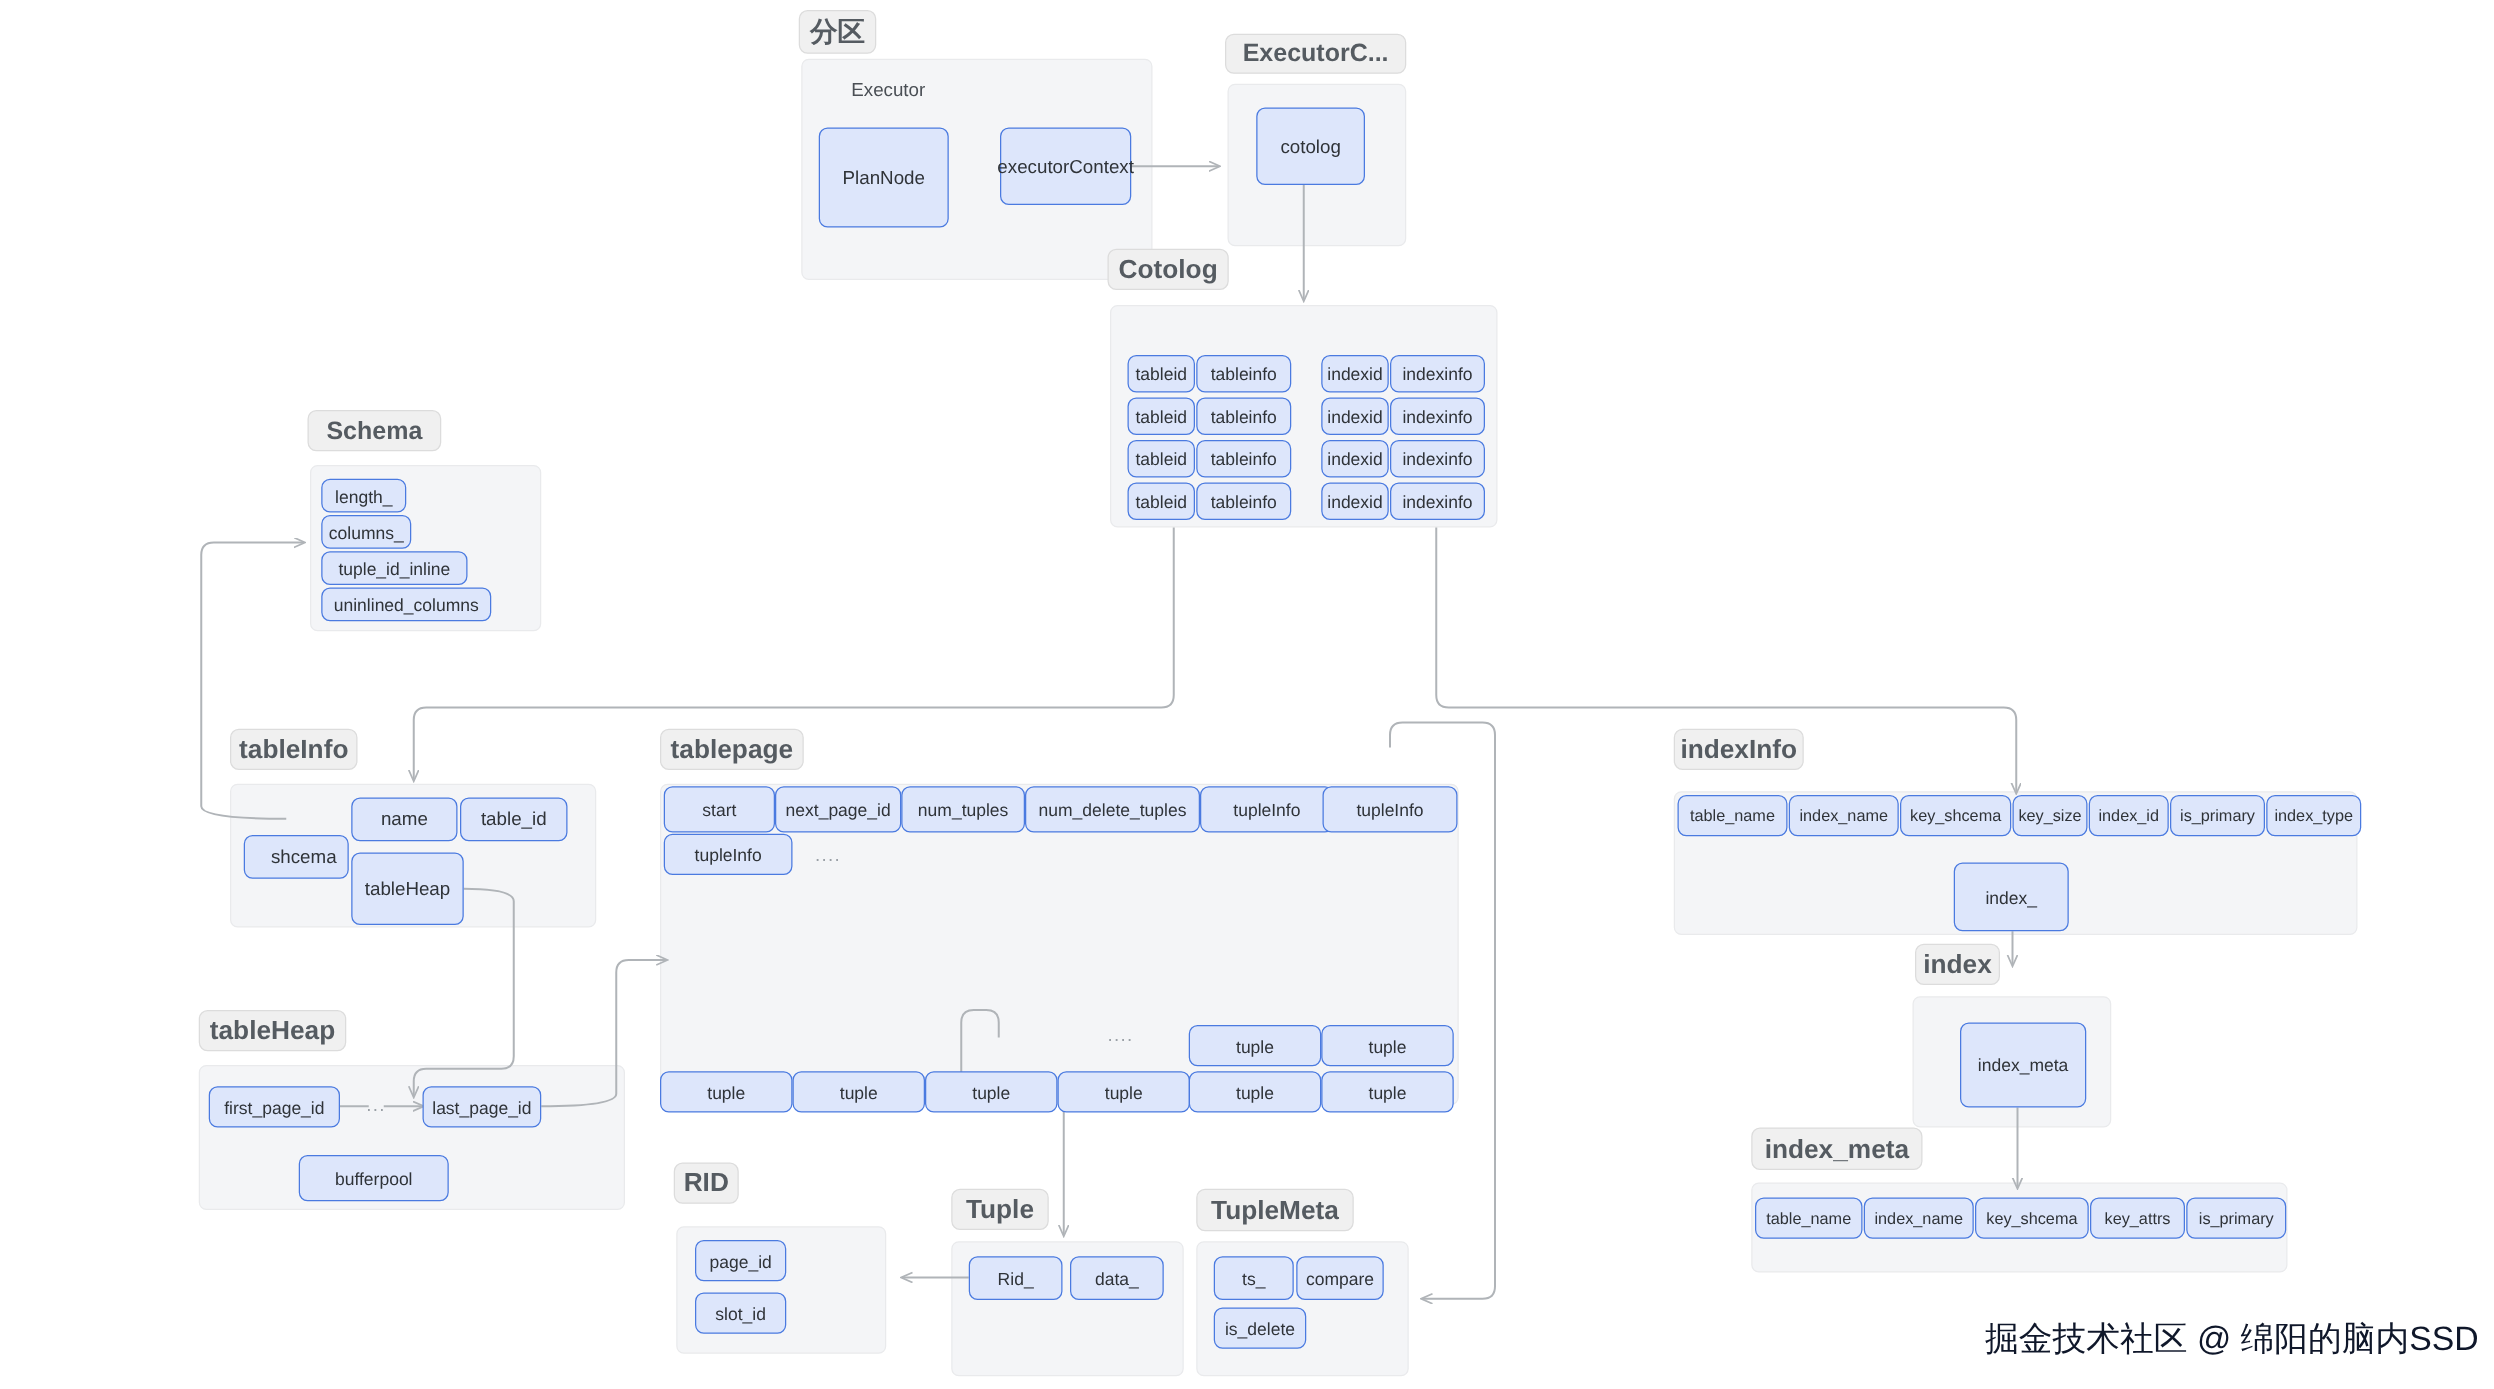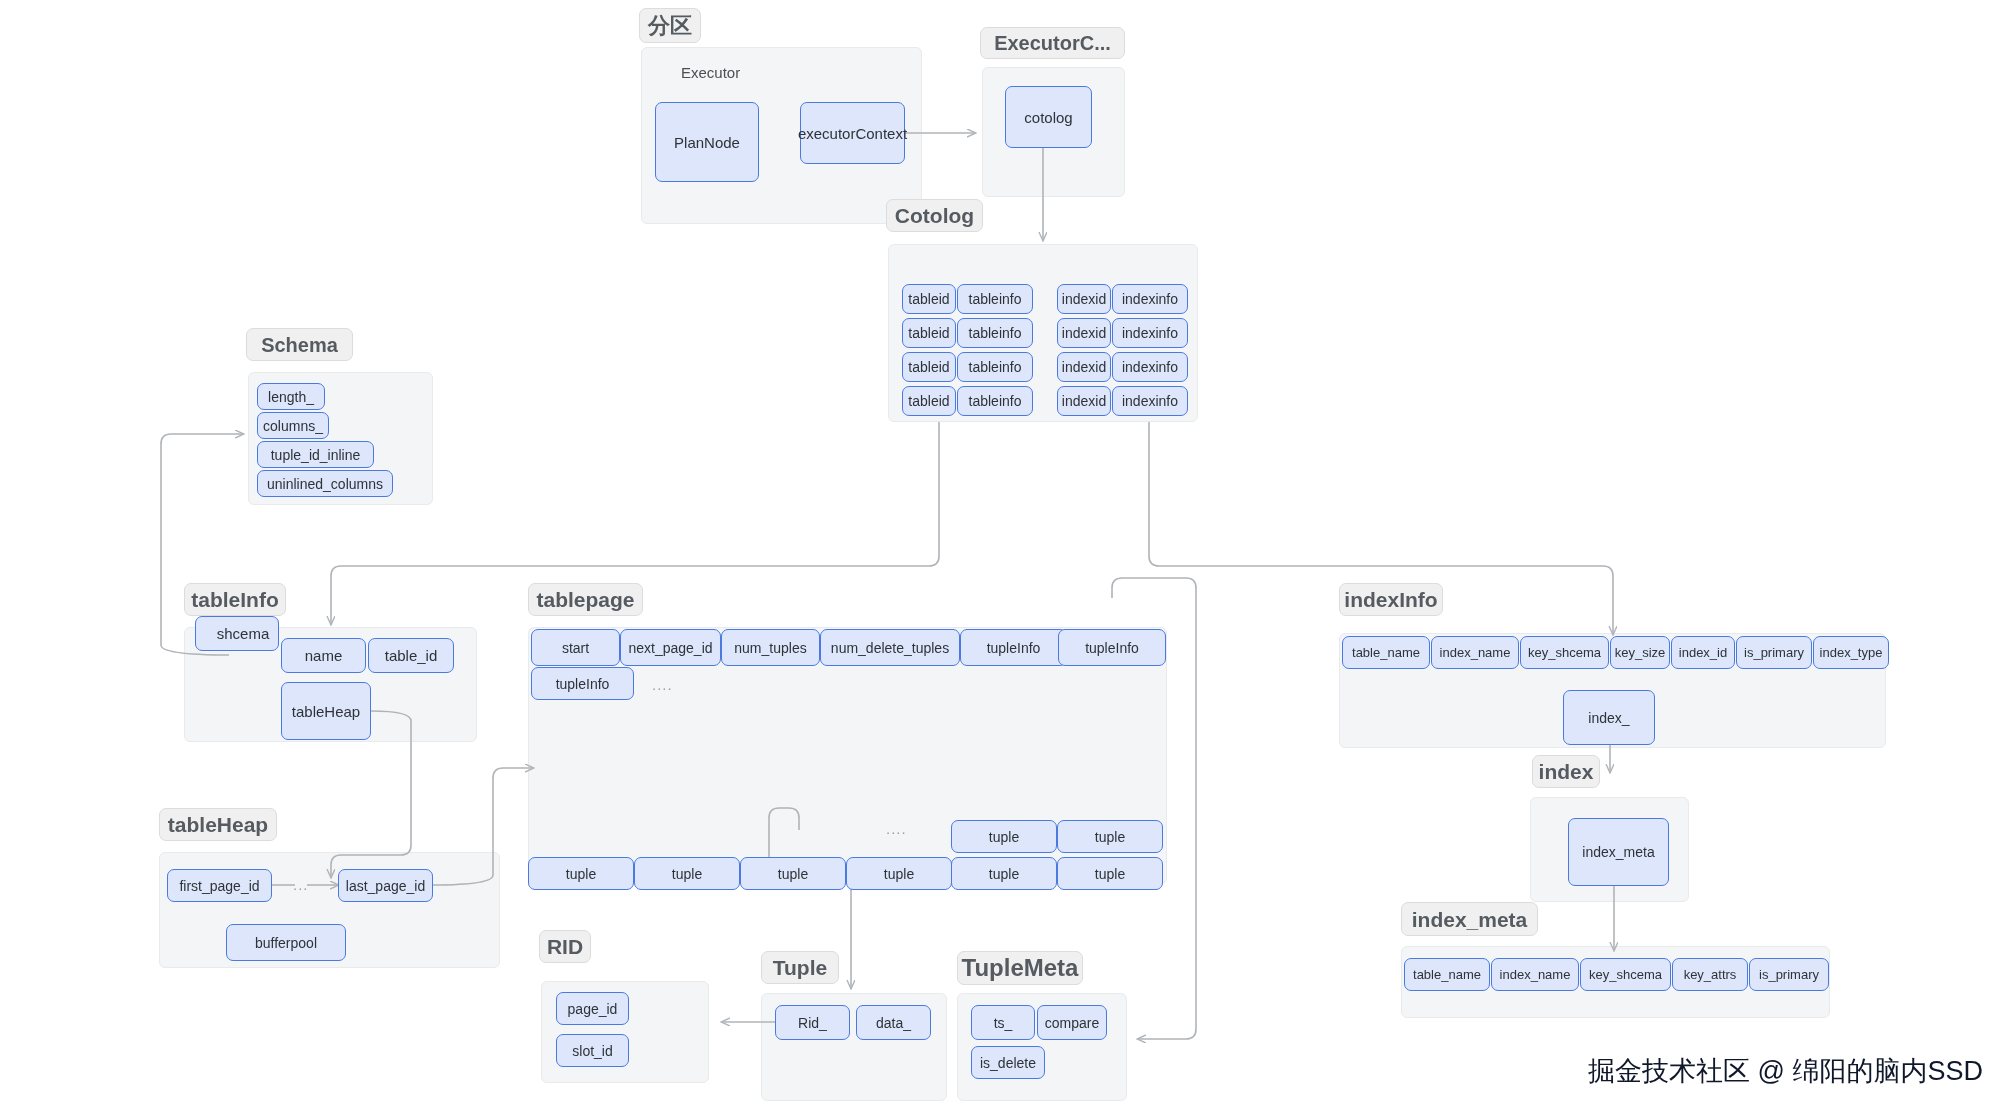--- a/index.html
+++ b/index.html
@@ -179,33 +179,33 @@
   <div class="grp" style="left:248px;top:372px;width:185px;height:133px;"></div>
   <div class="node sm" style="left:257px;top:383px;width:68px;height:27px;">length_</div>
   <div class="node sm" style="left:257px;top:412px;width:72px;height:27px;">columns_</div>
   <div class="node sm" style="left:257px;top:441px;width:117px;height:27px;">tuple_id_inline</div>
   <div class="node sm" style="left:257px;top:470px;width:136px;height:27px;">uninlined_columns</div>
 
   <div class="chip" style="left:184px;top:583px;width:102px;height:33px;font-size:21px;">
     <span>tableInfo</span>
   </div>
   <div class="grp" style="left:184px;top:627px;width:293px;height:115px;"></div>
-  <div class="node" style="left:195px;top:616px;width:84px;height:35px;padding-left:12px;">shcema</div>
+  <div class="node" style="left:195px;top:668px;width:84px;height:35px;padding-left:12px;">shcema</div>
   <div class="node" style="left:281px;top:638px;width:85px;height:35px;">name</div>
   <div class="node" style="left:368px;top:638px;width:86px;height:35px;">table_id</div>
   <div class="node" style="left:281px;top:682px;width:90px;height:58px;">tableHeap</div>
 
   <div class="chip" style="left:159px;top:808px;width:118px;height:33px;font-size:21px;">
     <span>tableHeap</span>
   </div>
   <div class="grp" style="left:159px;top:852px;width:341px;height:116px;"></div>
   <div class="node sm" style="left:167px;top:869px;width:105px;height:33px;">first_page_id</div>
   <div class="dots" style="left:293px;top:876px;">...</div>
   <div class="node sm" style="left:338px;top:869px;width:95px;height:33px;">last_page_id</div>
-  <div class="node sm" style="left:226px;top:924px;width:120px;height:37px;">bufferpool</div>
+  <div class="node sm" style="left:239px;top:924px;width:120px;height:37px;">bufferpool</div>
 
   <div class="chip" style="left:528px;top:583px;width:115px;height:33px;font-size:21px;">
     <span>tablepage</span>
   </div>
   <div class="grp" style="left:528px;top:627px;width:639px;height:257px;"></div>
 
   <div class="node sm" style="left:531px;top:629px;width:89px;height:37px;">start</div>
   <div class="node sm" style="left:620px;top:629px;width:101px;height:37px;">next_page_id</div>
   <div class="node sm" style="left:721px;top:629px;width:99px;height:37px;">num_tuples</div>
   <div class="node sm" style="left:820px;top:629px;width:140px;height:37px;">num_delete_tuples</div>
@@ -263,21 +263,21 @@
   <div class="node sm" style="left:556px;top:992px;width:73px;height:33px;">page_id</div>
   <div class="node sm" style="left:556px;top:1034px;width:73px;height:33px;">slot_id</div>
 
   <div class="chip" style="left:761px;top:951px;width:78px;height:33px;font-size:21px;">
     <span>Tuple</span>
   </div>
   <div class="grp" style="left:761px;top:993px;width:186px;height:108px;"></div>
   <div class="node sm" style="left:775px;top:1005px;width:75px;height:35px;">Rid_</div>
   <div class="node sm" style="left:856px;top:1005px;width:75px;height:35px;">data_</div>
 
-  <div class="chip" style="left:957px;top:951px;width:126px;height:34px;font-size:24px;">
+  <div class="chip" style="left:957px;top:951px;width:126px;height:34px;font-size:21px;">
     <span>TupleMeta</span>
   </div>
   <div class="grp" style="left:957px;top:993px;width:170px;height:108px;"></div>
   <div class="node sm" style="left:971px;top:1005px;width:64px;height:35px;">ts_</div>
   <div class="node sm" style="left:1037px;top:1005px;width:70px;height:35px;">compare</div>
   <div class="node sm" style="left:971px;top:1046px;width:74px;height:33px;">is_delete</div>
 
   <div class="watermark" style="left:1588px;top:1053px;">掘金技术社区 @ 绵阳的脑内SSD</div>
 
 </div>

